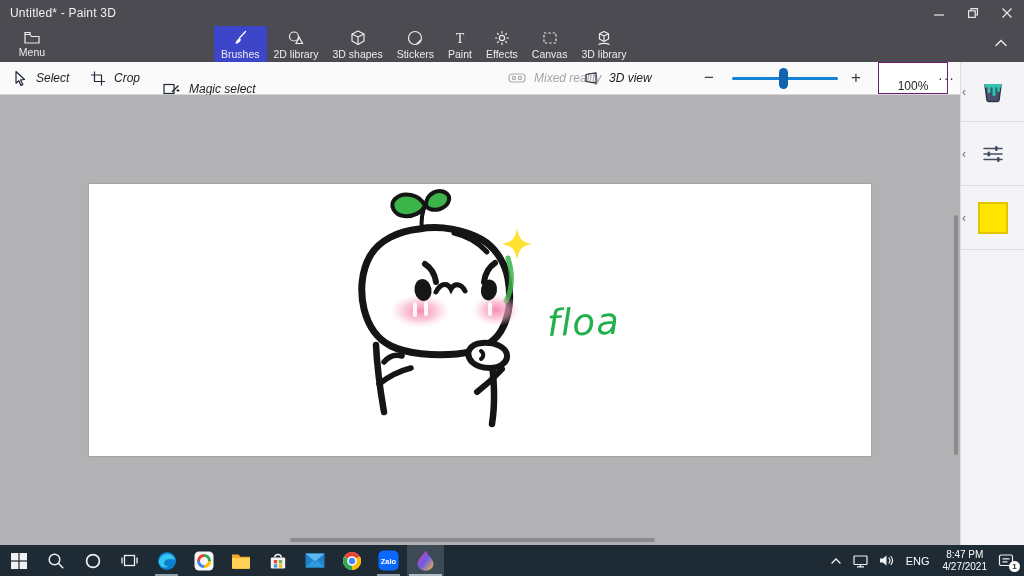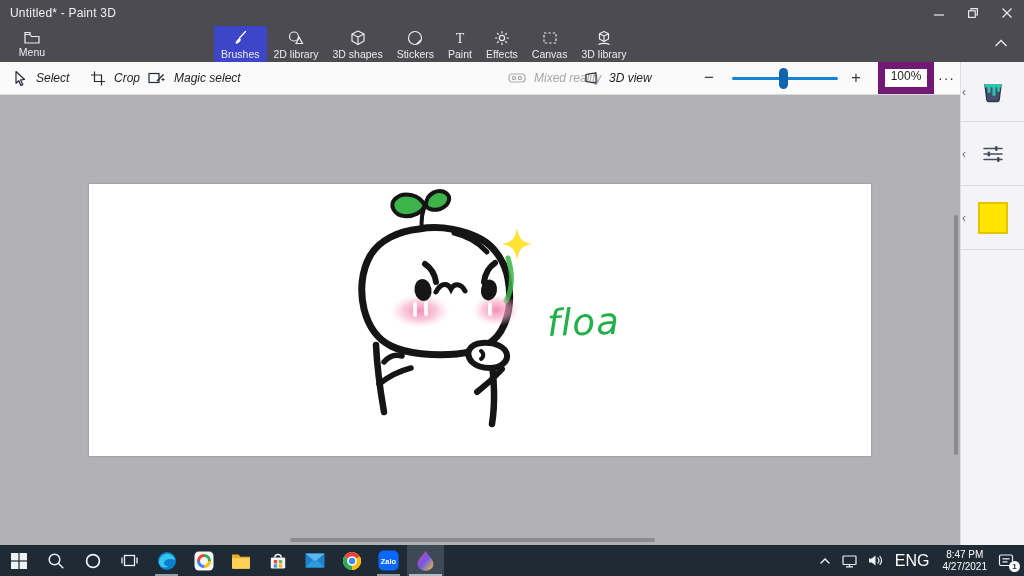--- a/index.html
+++ b/index.html
@@ -26,21 +26,21 @@
   .chev-up { position:absolute; left:205px; top:10px; }
 
   
   .toolbar2 { position:absolute; left:0; top:62px; width:960px; height:33px; background:#fafafa; border-bottom:1px solid #d9d9d9; color:#1e1e1e; font-size:12px; }
   .t2item { position:absolute; top:0; height:32px; display:flex; align-items:center; gap:8px;font-style:italic; }
   .t2item .lbl { white-space:nowrap; }
   .t2item.disabled { color:#a6a6a6; }
   .zoom-glyph { position:absolute; top:0; height:32px; display:flex; align-items:center; font-size:17px; color:#3a3a3a; }
   .slider-track { position:absolute; left:732px; top:15px; width:106px; height:3px; background:#1583d5; border-radius:2px; }
   .slider-handle { position:absolute; left:779px; top:6px; width:9px; height:21px; background:#1064ad; border-radius:4.5px; }
-  .zoom-box { position:absolute; left:878px; top:0; width:56px; height:32px; border:7px solid #701a75; display:flex; align-items:flex-start; justify-content:center; background:#fff; }
+  .zoom-box { position:absolute; left:878px; top:0; width:70px; height:32px; border:1px solid #701a75; display:flex; align-items:flex-end; justify-content:center; background:#fff; }
   .dots { position:absolute; left:938px; top:0; height:32px; display:flex; align-items:center; font-size:14px; letter-spacing:1px; color:#3a3a3a; }
 
   
   .workspace { position:absolute; left:0; top:95px; width:960px; height:450px; background:#b2b2b4; }
   .canvas { position:absolute; left:89px; top:184px; width:782px; height:272px; background:#ffffff; box-shadow:0 0 2px rgba(0,0,0,.25); }
   .canvas svg { display:block; width:782px; height:272px; }
   .hscroll { position:absolute; left:290px; top:538px; width:365px; height:4px; background:#8b8b8d; border-radius:2px; }
   .vscroll { position:absolute; left:954px; top:215px; width:4px; height:240px; background:#8b8b8d; border-radius:2px; }
 
   
@@ -51,21 +51,21 @@
   .swatch { width:30px; height:32px; background:#ffe500; border:2px solid #e3c400; }
 
   
   .taskbar { position:absolute; left:0; top:545px; width:1024px; height:31px; background:#1e2a34; display:flex; align-items:stretch; }
   .tb-btn { position:relative; width:37px; height:31px; display:flex; align-items:center; justify-content:center; }
   .tb-btn.running::after { content:""; position:absolute; left:20%; bottom:0; width:60%; height:2px; background:#8fa0aa; }
   .tb-btn.active { background:#3d4a55; }
   .tb-btn.active::after { content:""; position:absolute; left:2px; bottom:0; width:33px; height:2px; background:#aebbc3; }
   .tray { position:absolute; right:0; top:0; height:31px; display:flex; align-items:center; color:#ffffff; }
   .tray-item { height:31px; display:flex; align-items:center; justify-content:center; padding:0 5px; }
-  .tray-lang { font-size:16px; padding:0 7px; }
+  .tray-lang { font-size:11px; padding:0 7px; }
   .tray-clock { font-size:10px; line-height:1.2; text-align:center; padding:0 6px; }
   .tray-action { position:relative; padding:0 9px 0 5px; }
   .badge { position:absolute; right:4px; bottom:4px; width:11px; height:11px; border-radius:50%; background:#ffffff; color:#1e2a34; font-size:8px; font-weight:bold; display:flex; align-items:center; justify-content:center; }
 </style>
 </head>
 <body>
 
 <div id="app">
 
   <div class="titlebar">
@@ -172,21 +172,21 @@
           <path d="M4,1.5 L12.5,9.5 L8.6,9.9 L10.8,14.6 L8.9,15.4 L6.8,10.8 L4,13.2 Z"></path>
         </svg>
       <span class="lbl">Select</span>
     </div>
     <div class="t2item" style="left:90px;text-align:center;">
       <svg width="16" height="16" fill="none" stroke="#20293a" stroke-width="1.2">
           <path d="M4.5,1.5 V11.5 H15 M1,5 H11.5 V15.5"></path>
         </svg>
       <span class="lbl">Crop</span>
     </div>
-    <div class="t2item" style="left:148px;">
+    <div class="t2item" style="left:163px;margin-top:11px;">
       <svg width="18" height="16" fill="none" stroke="#20293a" stroke-width="1.2">
           <rect x="1" y="3.5" width="10" height="9"></rect>
           <path d="M9,11 L15.5,4.5" stroke-width="1.5"></path>
           <path d="M15,8 v3 M13.5,9.5 h3" stroke-width="1"></path>
         </svg>
       <span class="lbl">Magic select</span>
     </div>
 
     <div class="t2item disabled" style="left:508px;">
       <svg width="18" height="14" fill="none" stroke="#ababab" stroke-width="1.2">

